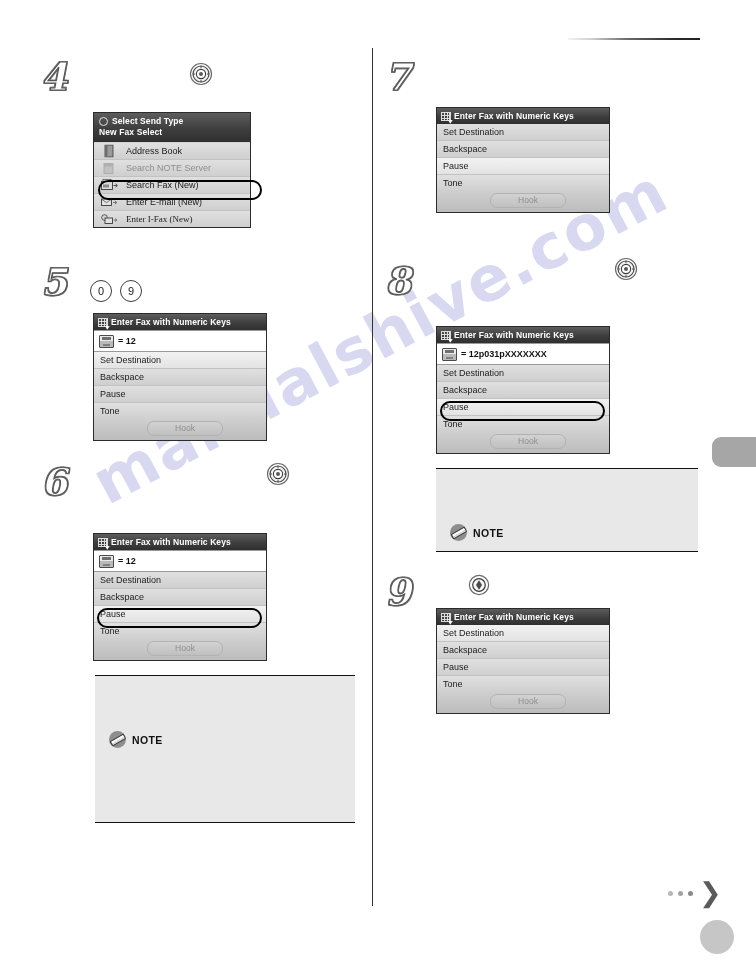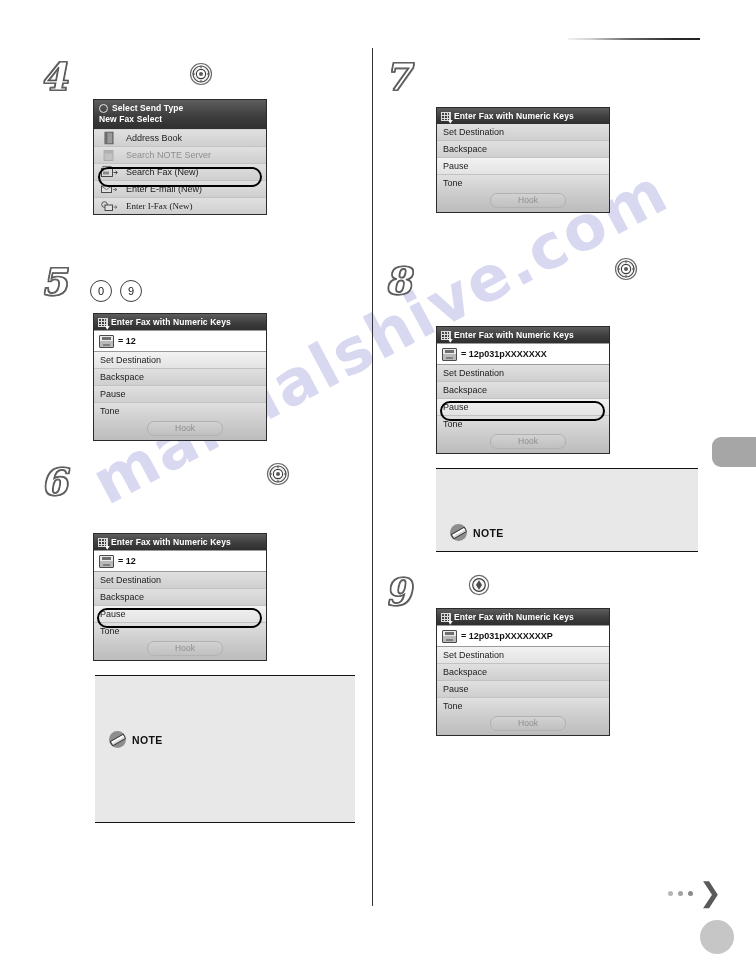--- a/index.html
+++ b/index.html
@@ -373,21 +373,21 @@
         <circle cx="12" cy="12" r="2" fill="#5a5a5a"></circle>
         <g stroke="#4a4a4a" stroke-width="1">
           <line x1="12" y1="3.7" x2="12" y2="6"></line>
           <line x1="12" y1="18" x2="12" y2="20.3"></line>
           <line x1="3.7" y1="12" x2="6" y2="12"></line>
           <line x1="18" y1="12" x2="20.3" y2="12"></line>
         </g>
       </svg>
     </div>
 
-    <div class="lcd" style="left:93px; top:99px; width:174px;">
+    <div class="lcd" style="left:93px; top:112px; width:158px;">
       <div class="lcd-title two-line">
         <div class="tline1">
           <span class="title-ico ico-circle"></span>
           <span>Select Send Type</span>
         </div>
         <div>New Fax Select</div>
       </div>
 
       <div class="lcd-list" style="padding-top:1px;">
         <div class="lcd-scroll">
@@ -650,24 +650,20 @@
         <circle cx="12" cy="12" r="6.3" fill="#f4f4f4" stroke="#3a3a3a" stroke-width="1.2"></circle>
         <polygon points="12,7.2 15,12 12,16.8 9,12" fill="#4a4a4a"></polygon>
       </svg>
     </div>
 
     <div class="lcd" style="left:436px; top:608px; width:174px;">
       <div class="lcd-title">
         <span class="title-ico ico-keys"></span>
         <span>Enter Fax with Numeric Keys</span>
       </div>
-      <div class="lcd-field">
-        <span class="fax-ico"></span>
-        <span>= 12p031pXXXXXXXP</span>
-      </div>
       <div class="lcd-list">
         <div class="lcd-scroll">
           <div class="thumb" style="top:0; height:80%;"></div>
         </div>
         <div class="lcd-row hl">
           <span>Set Destination</span>
         </div>
         <div class="lcd-row">
           <span>Backspace</span>
         </div>

